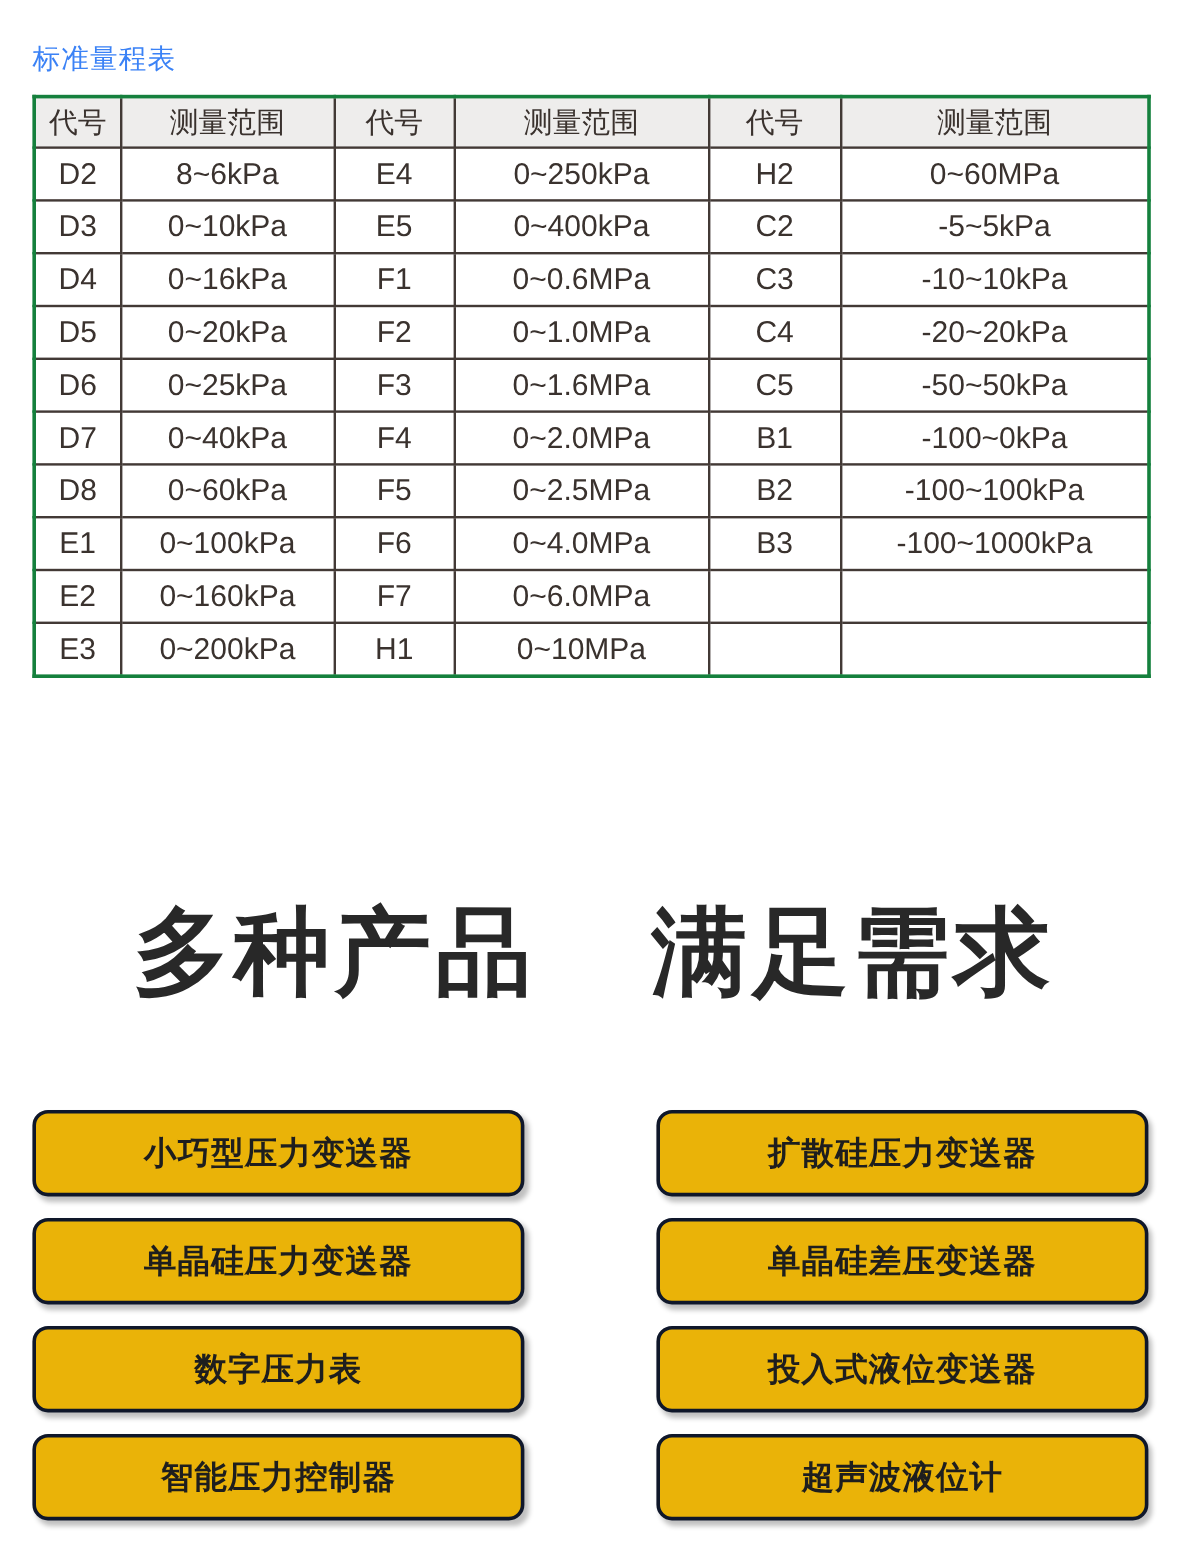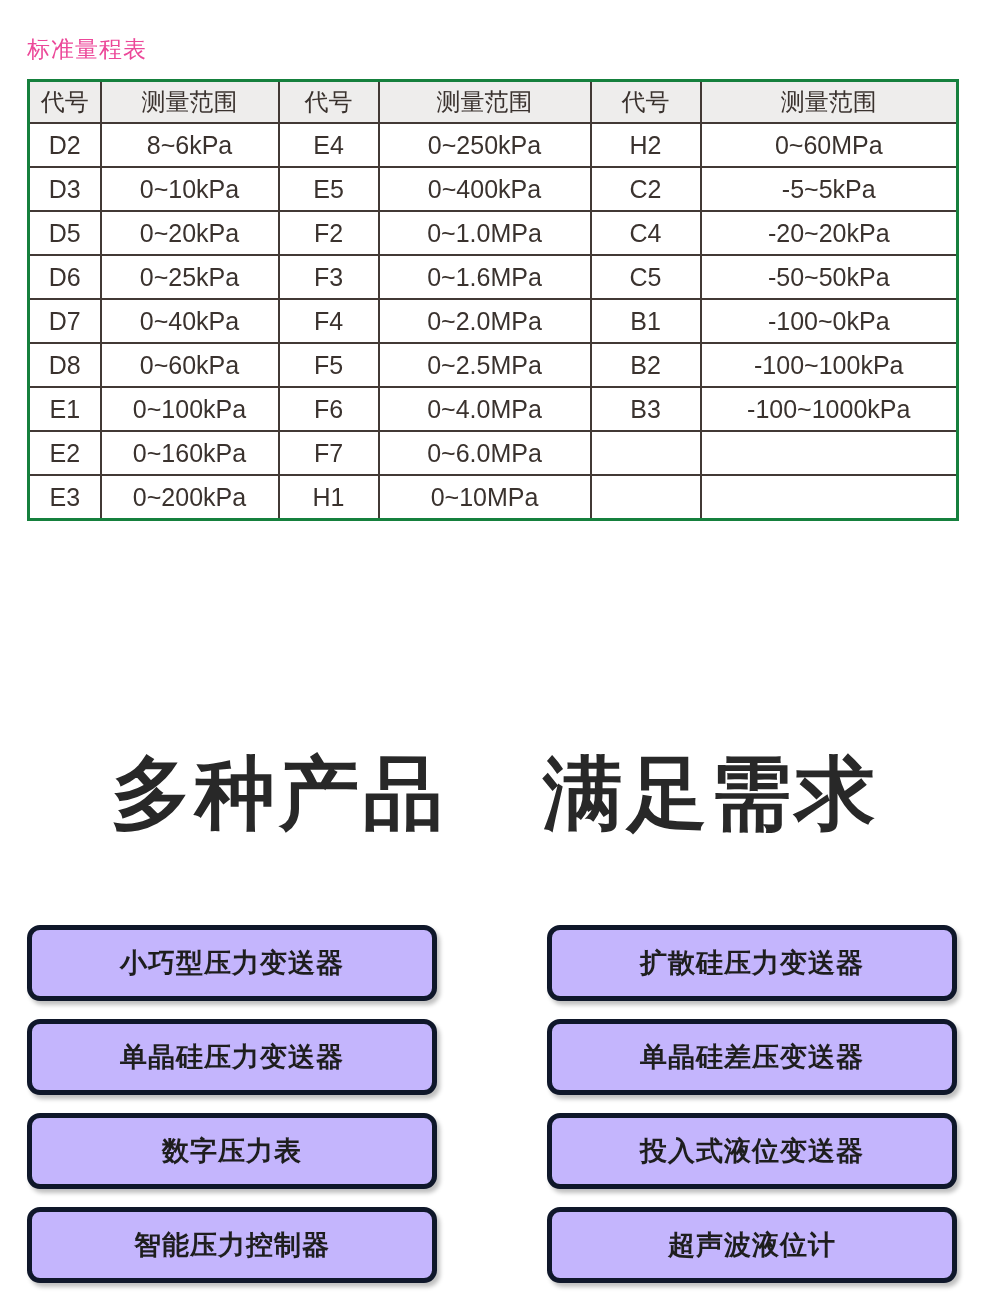--- a/index.html
+++ b/index.html
@@ -18,21 +18,21 @@
     position: absolute;
     inset: 0;
   }
 
   
   .table-title {
     position: absolute;
     left: 27px;
     top: 34px;
     font-size: 23px;
-    color: #ec4899;
+    color: #3b82f6;
     letter-spacing: 1px;
   }
 
   
   table.range-table {
     position: absolute;
     left: 27px;
     top: 79px;
     width: 929px;
     border-collapse: collapse;
@@ -86,22 +86,22 @@
     left: 27px;
     top: 925px;
     width: 930px;
     display: grid;
     grid-template-columns: 410px 410px;
     column-gap: 110px;
     row-gap: 18px;
   }
   .product-button {
     height: 66px;
-    background: #c4b5fd;
-    border: 5px solid #0f172a;
+    background: #eab308;
+    border: 3px solid #0f172a;
     border-radius: 13px;
     box-shadow: 3px 4px 4px rgba(0,0,0,0.25);
     display: flex;
     align-items: center;
     justify-content: center;
     font-size: 27px;
     font-weight: bold;
     color: #1e1e1e;
     letter-spacing: 1px;
     cursor: pointer;
@@ -144,20 +144,28 @@
         </tr>
         <tr>
           <td>D3</td>
           <td>0~10kPa</td>
           <td>E5</td>
           <td>0~400kPa</td>
           <td>C2</td>
           <td>-5~5kPa</td>
         </tr>
         <tr>
+          <td>D4</td>
+          <td>0~16kPa</td>
+          <td>F1</td>
+          <td>0~0.6MPa</td>
+          <td>C3</td>
+          <td>-10~10kPa</td>
+        </tr>
+        <tr>
           <td>D5</td>
           <td>0~20kPa</td>
           <td>F2</td>
           <td>0~1.0MPa</td>
           <td>C4</td>
           <td>-20~20kPa</td>
         </tr>
         <tr>
           <td>D6</td>
           <td>0~25kPa</td>

